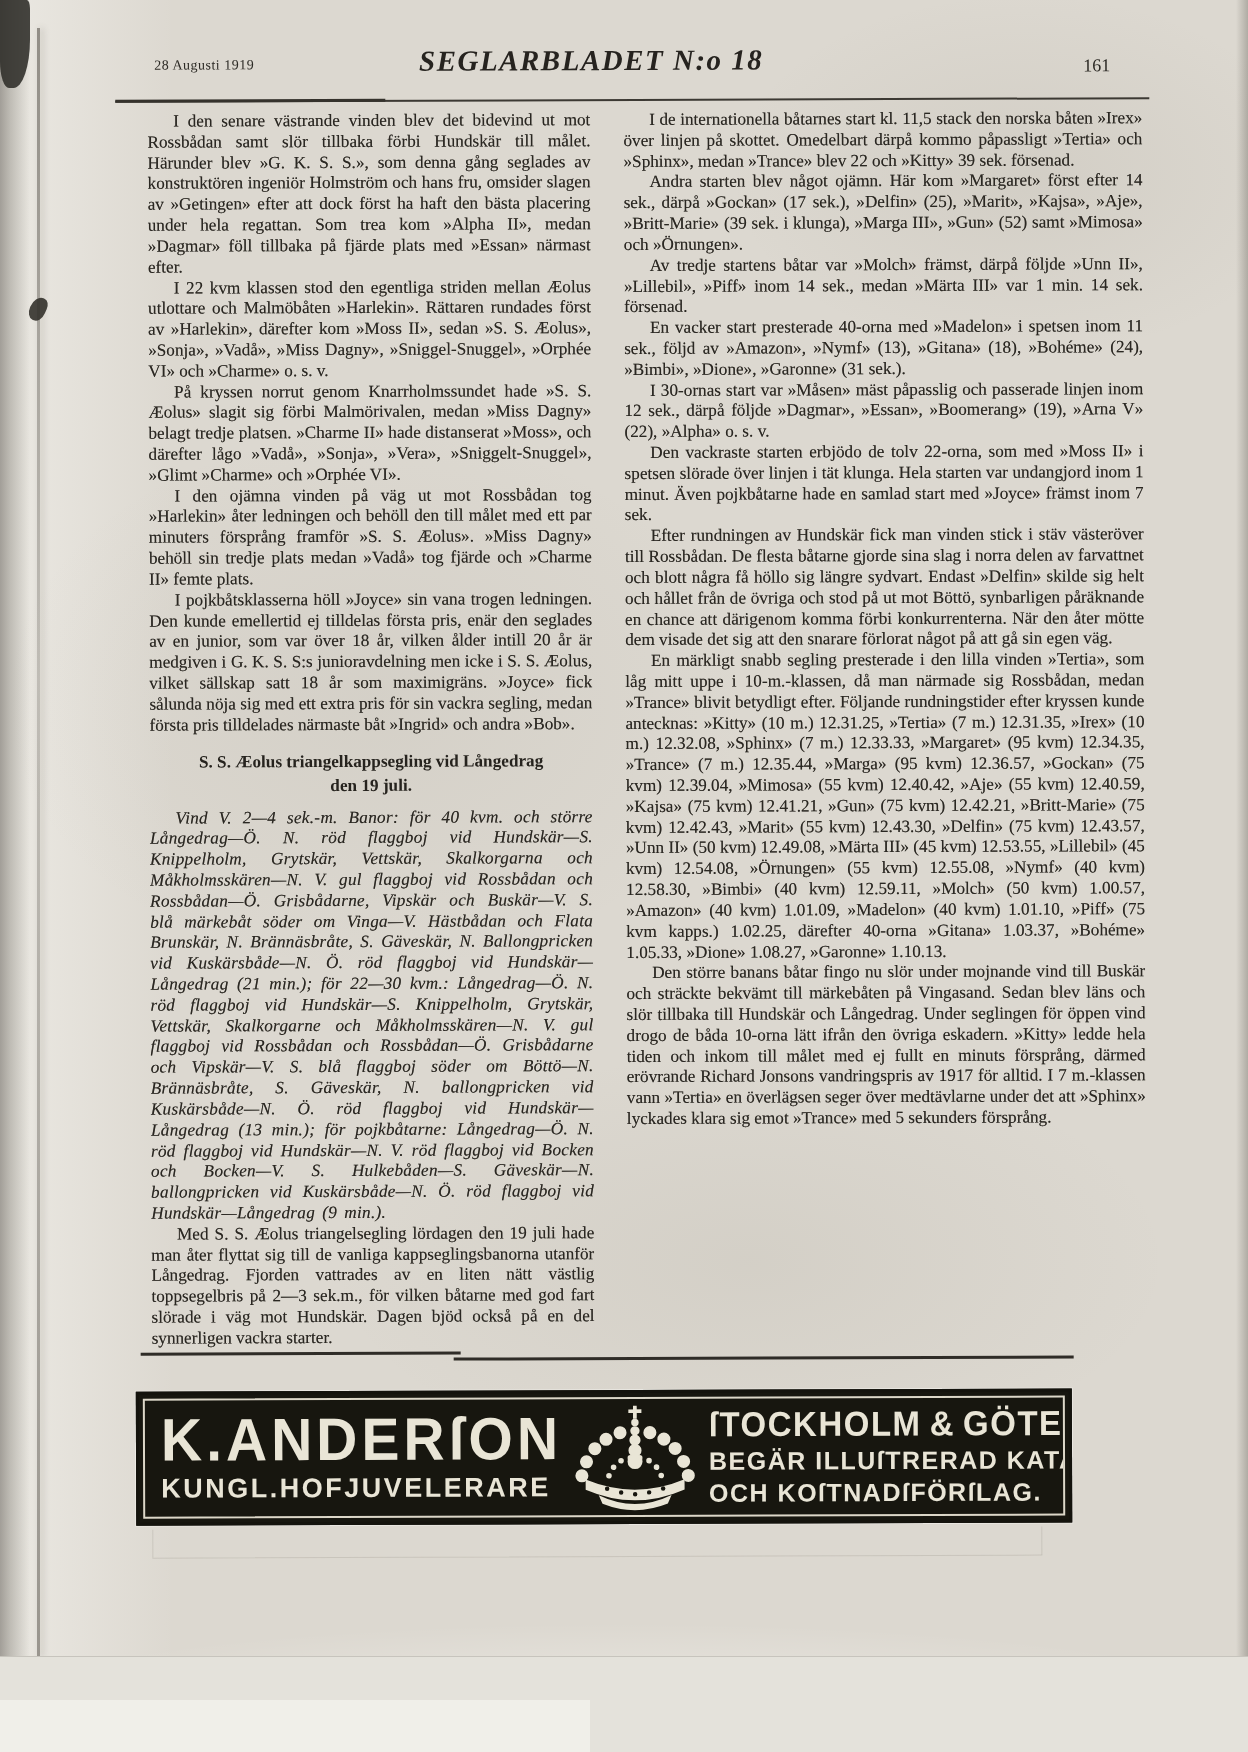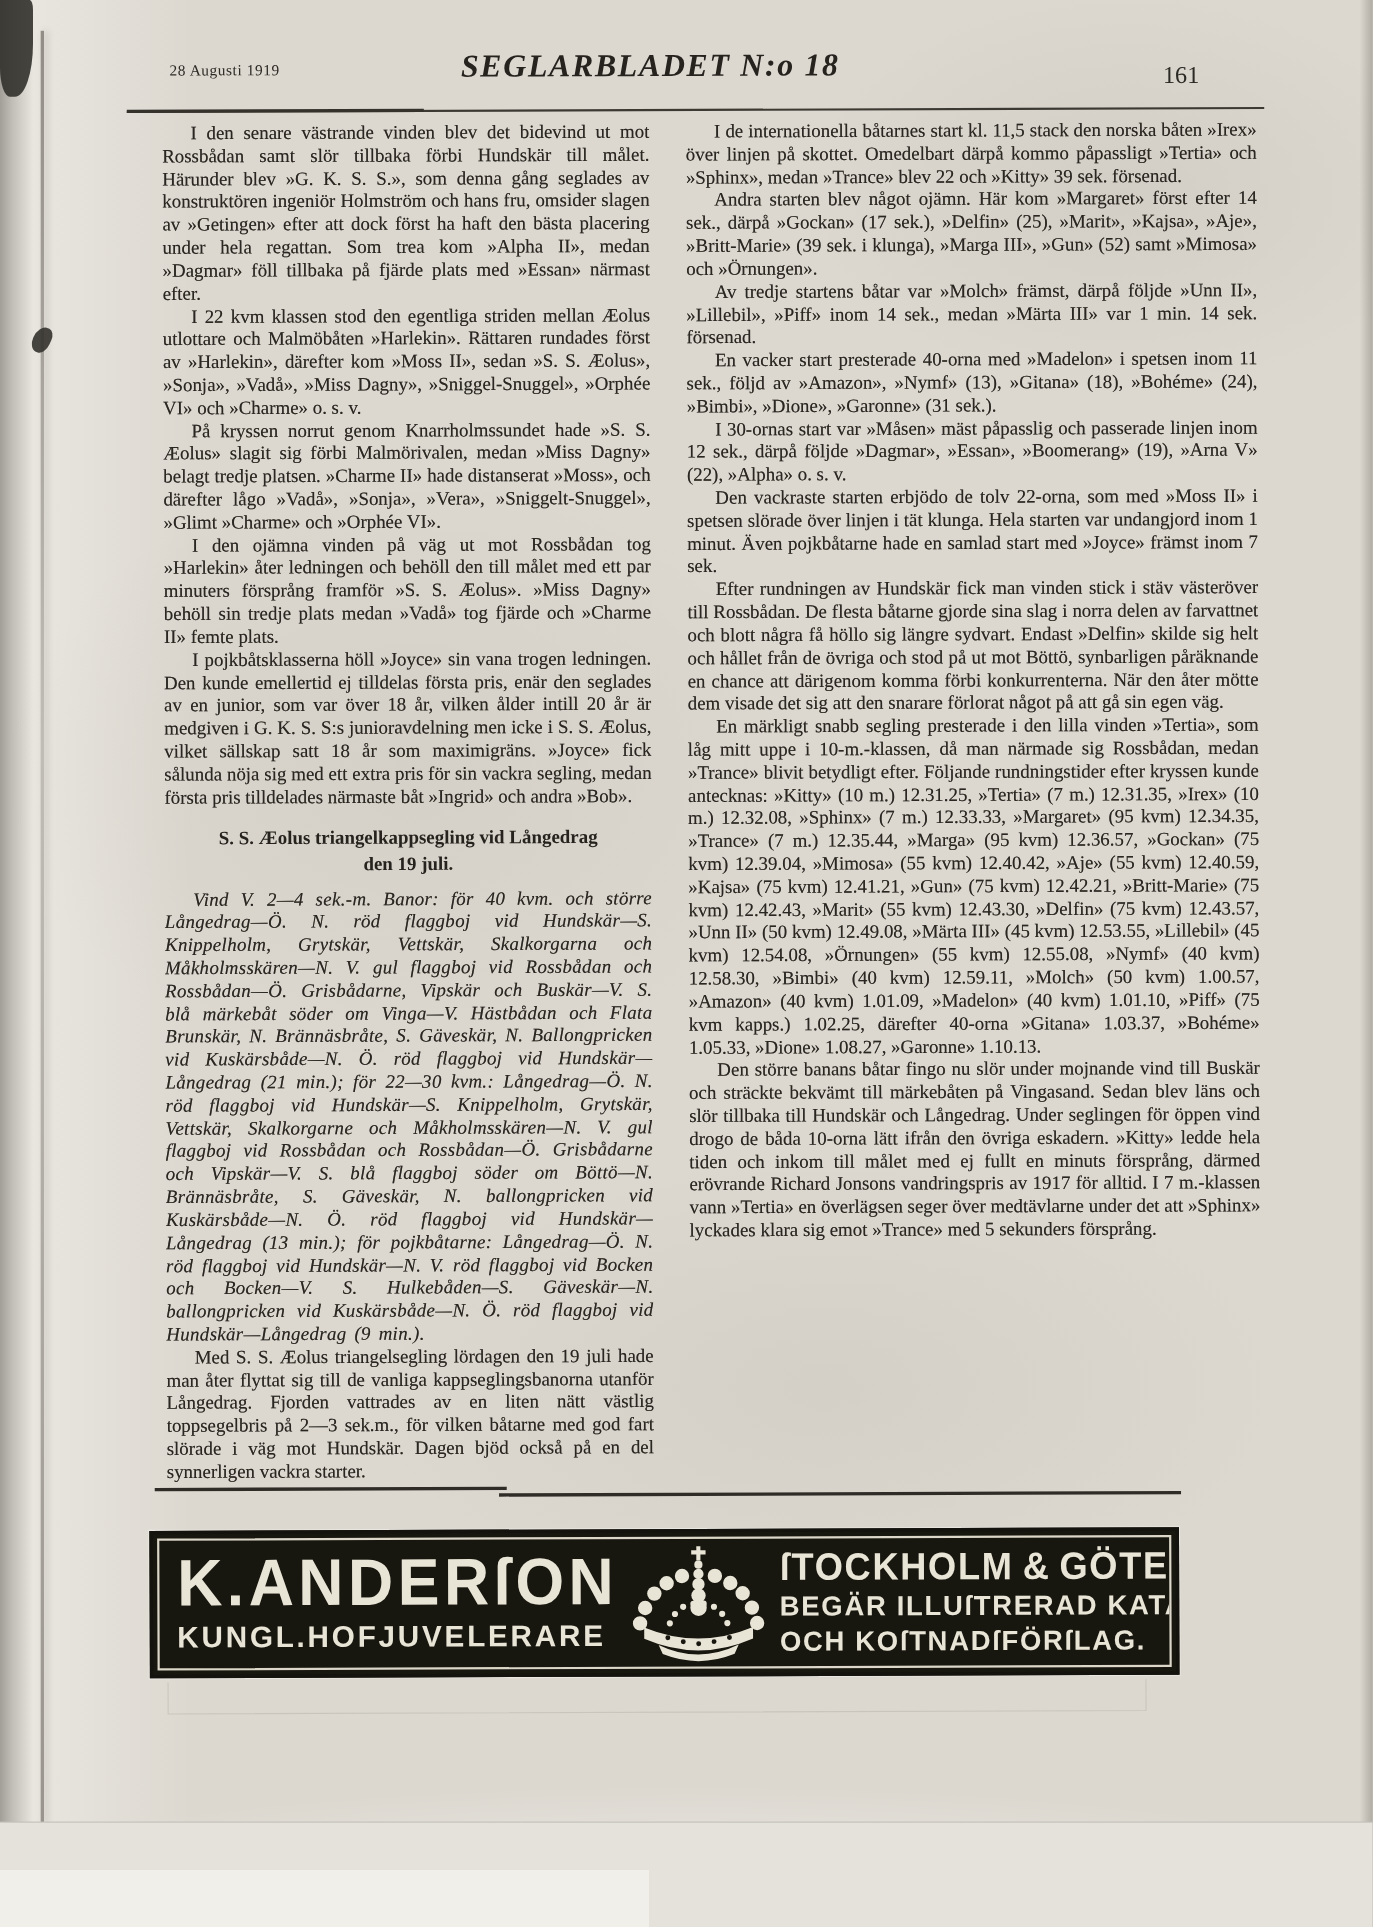--- a/index.html
+++ b/index.html
@@ -37,21 +37,21 @@
   .bottom-strip{position:absolute;left:0;top:1656px;width:100%;height:96px;
     background:#e4e2db;border-top:1px solid rgba(95,92,84,.22);}
   .bottom-white{position:absolute;left:0;top:1700px;width:590px;height:52px;background:#f0efe9;}
   .ghost-frame{position:absolute;left:150px;top:1528px;width:888px;height:28px;
     border:1px solid rgba(105,100,88,.16);border-top:none;}
   
   .content{position:absolute;inset:0;transform:rotate(-0.2deg);}
   .header-date{position:absolute;left:157px;top:56px;font-size:14px;letter-spacing:.5px;color:#2c2a25;}
   .header-title{position:absolute;left:0;right:60px;top:44px;text-align:center;
     font-size:29px;font-weight:bold;font-style:italic;letter-spacing:1.5px;color:#26231f;}
-  .header-page{position:absolute;left:1060px;top:57px;font-size:22px;color:#2c2a25;}
+  .header-page{position:absolute;left:1086px;top:57px;font-size:18px;color:#2c2a25;}
   .header-rule{position:absolute;left:118px;top:99px;width:1034px;height:2px;background:#3c3933;}
   .header-rule::before{content:"";position:absolute;left:0;top:-1px;width:270px;height:3px;background:#35322c;}
   
   .col{position:absolute;top:110px;height:1242px;overflow:hidden;color:#2a2722;
     text-align:justify;font-size:17px;line-height:1.21;}
   .col p{margin:0;text-indent:1.5em;text-shadow:0 0 .5px rgba(42,38,31,.55);}
   .col-left{left:150px;width:443px;}
   .col-right{left:626px;width:519px;}
   .section-heading{margin:15px 0 9px;text-align:center;font-weight:bold;font-size:1.0em;
     line-height:1.4;text-indent:0;color:#26231e;}

